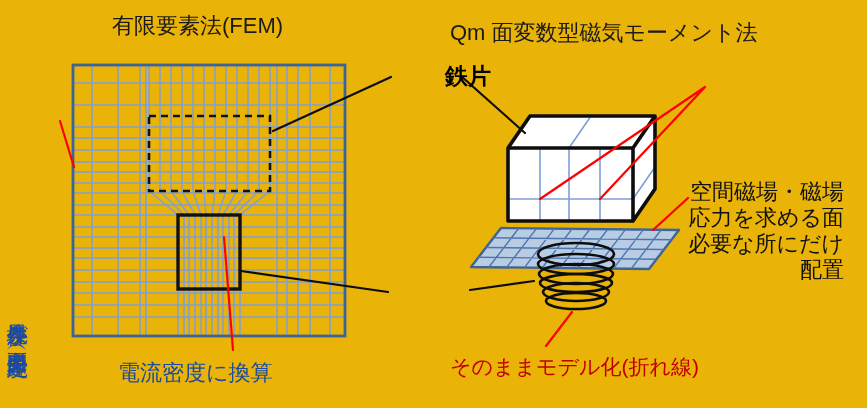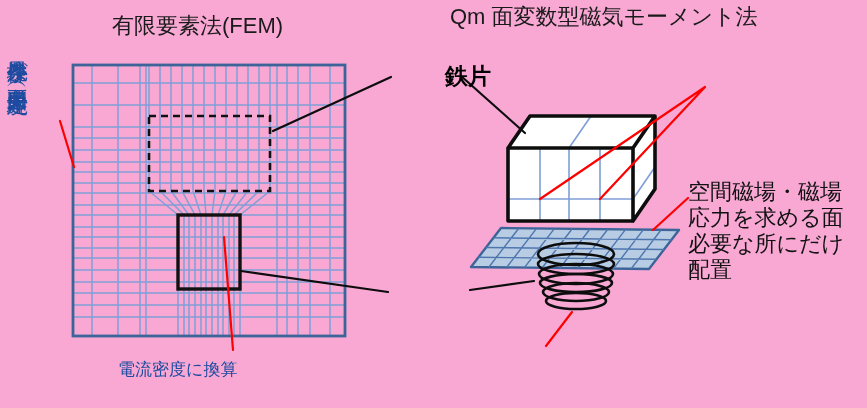--- a/index.html
+++ b/index.html
@@ -1,31 +1,31 @@
 <!DOCTYPE html>
 <html><head>
 <meta charset="utf-8">
 <style>
   html,body{margin:0;padding:0;background:#ffffff;}
   .canvas{
-    position:relative;width:867px;height:408px;background:#f9a8d4;overflow:hidden;
-    font-family:"Liberation Sans","DejaVu Sans",sans-serif;color:#111111;
+    position:relative;width:867px;height:408px;background:#eab308;overflow:hidden;
+    font-family:"Liberation Sans","DejaVu Sans",sans-serif;color:#111111;text-align:right;
   }
   .canvas svg{position:absolute;left:0;top:0;}
   .txt{position:absolute;white-space:nowrap;line-height:1.2;}
   .title{font-size:22px;color:#1a1a1a;}
   .blue-note{color:#1C4BA0;}
   .bold-label{font-size:23px;font-weight:bold;color:#000000;margin-left:48px;}
   .vertical-note{
     writing-mode:vertical-rl;text-orientation:mixed;
     font-size:21px;letter-spacing:1px;height:300px;white-space:normal;
   }
   .field-note{font-size:22px;line-height:26px;white-space:pre-line;color:#111111;}
   .model-note{font-size:21px;color:#C00000;}
-  .note-20{font-size:17px;}
+  .note-20{font-size:22px;}
 
   
   .mesh-light{stroke:#7F9FD6;stroke-width:1.5;fill:none;}
   .mesh-border{stroke:#3D6498;stroke-width:2.8;fill:none;}
   .iron-rect{stroke:#111111;stroke-width:2.6;fill:none;stroke-dasharray:7 5;}
   .coil-rect{stroke:#111111;stroke-width:3.4;fill:none;}
   .face-fill{fill:#ffffff;stroke:none;}
   .face-line{stroke:#7F9FD6;stroke-width:1.6;fill:none;}
   .box-edge{stroke:#0d0d0d;stroke-width:3.6;fill:none;stroke-linejoin:round;stroke-linecap:round;}
   .plane-fill{fill:#B8CCE4;stroke:#3D6498;stroke-width:2.4;stroke-linejoin:round;}
@@ -75,27 +75,28 @@
     <g>
       <path class="leader-black" d="M273 131L391 77M461 76L525 133M241 271L388 292M470 290L534 281"></path>
     </g>
     <g>
       <path class="leader-red" d="M60 121L74 167M224 237L233 350M540 199L705 87M600 199L705 87M688 198L653 230M572 312L546 346"></path>
     </g>
   </svg>
 
   <div class="txt title" style="left:112px;top:13px;">有限要素法(FEM)</div>
 
-  <div class="txt title" style="left:450px;top:4px;">Qm 面変数型磁気モーメント法</div>
+  <div class="txt title" style="left:450px;top:20px;">Qm 面変数型磁気モーメント法</div>
 
   <div class="txt blue-note vertical-note" style="left:5px;top:43px;">境界条件が必要（固定境界）</div>
 
   <div class="txt bold-label" style="left:397px;top:63px;">鉄片</div>
 
 
   <div class="txt blue-note note-20" style="left:118px;top:360px;">電流密度に換算</div>
 
   <div class="txt field-note" style="left:688px;top:179px;">空間磁場・磁場
 応力を求める面
 必要な所にだけ
 配置</div>
 
+  <div class="txt model-note" style="left:450px;top:354px;">そのままモデル化(折れ線)</div>
 </div>
 
 </body></html>

